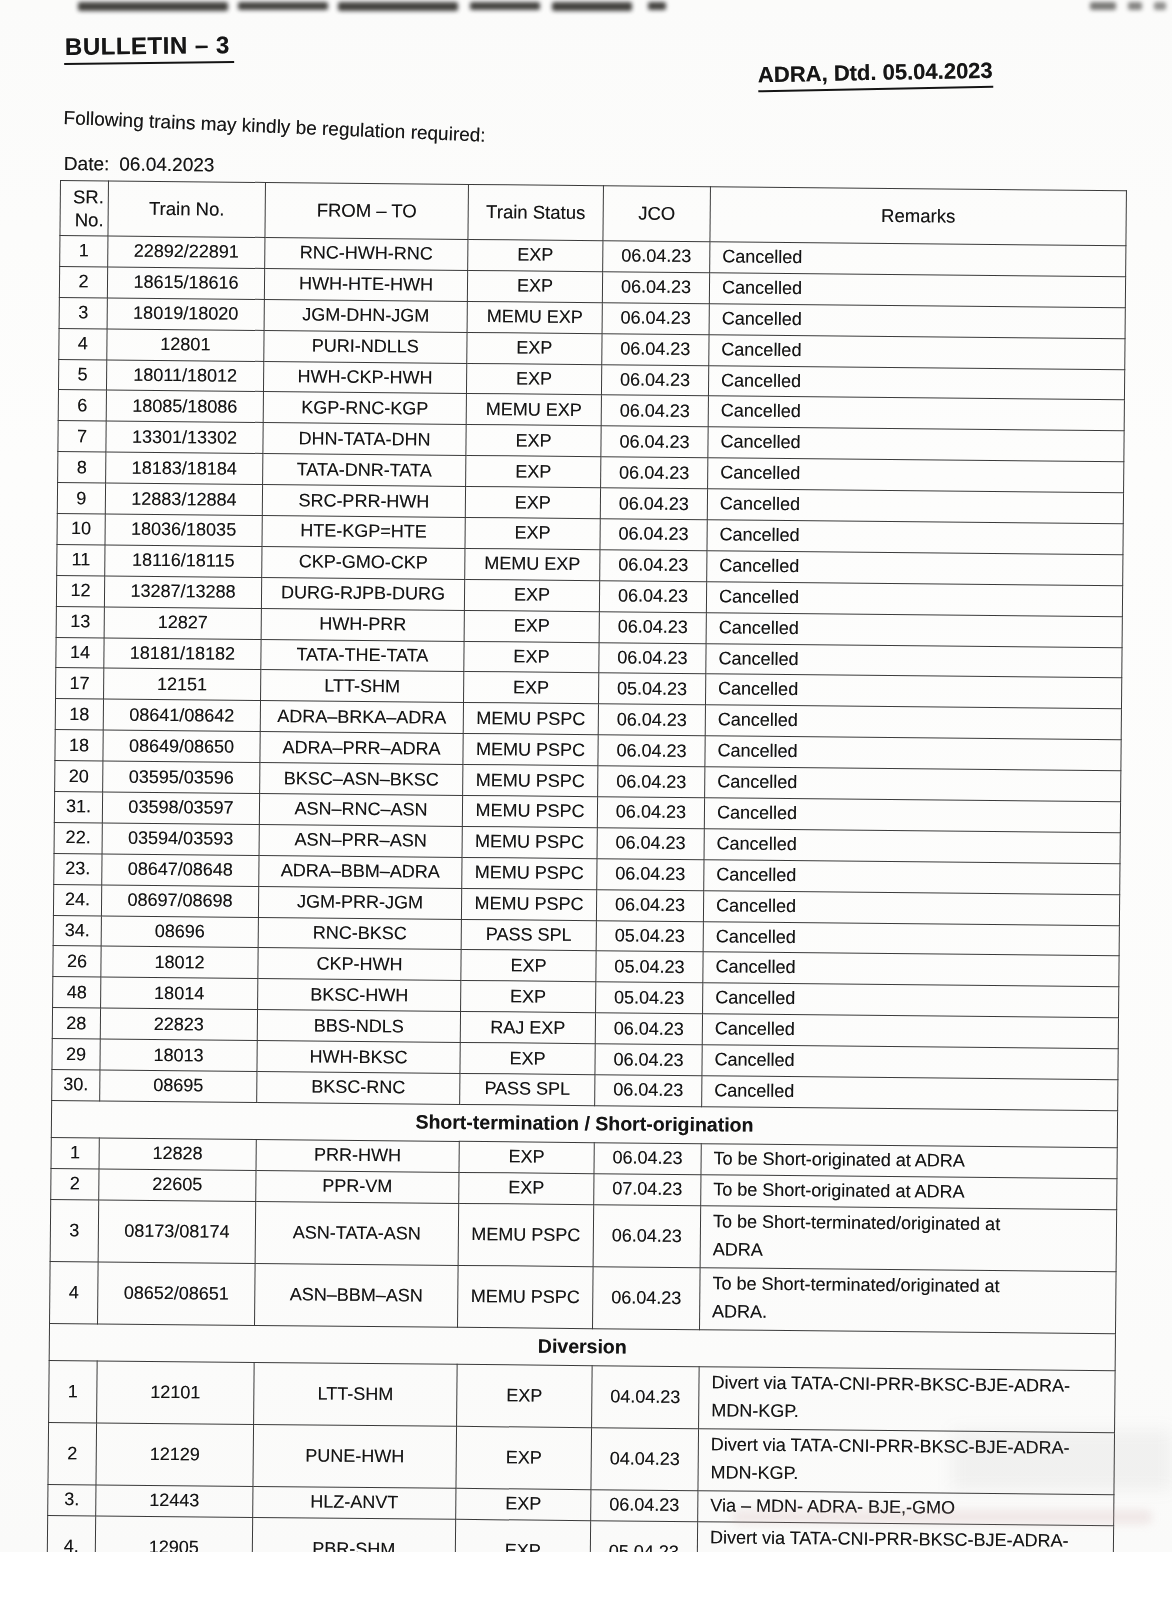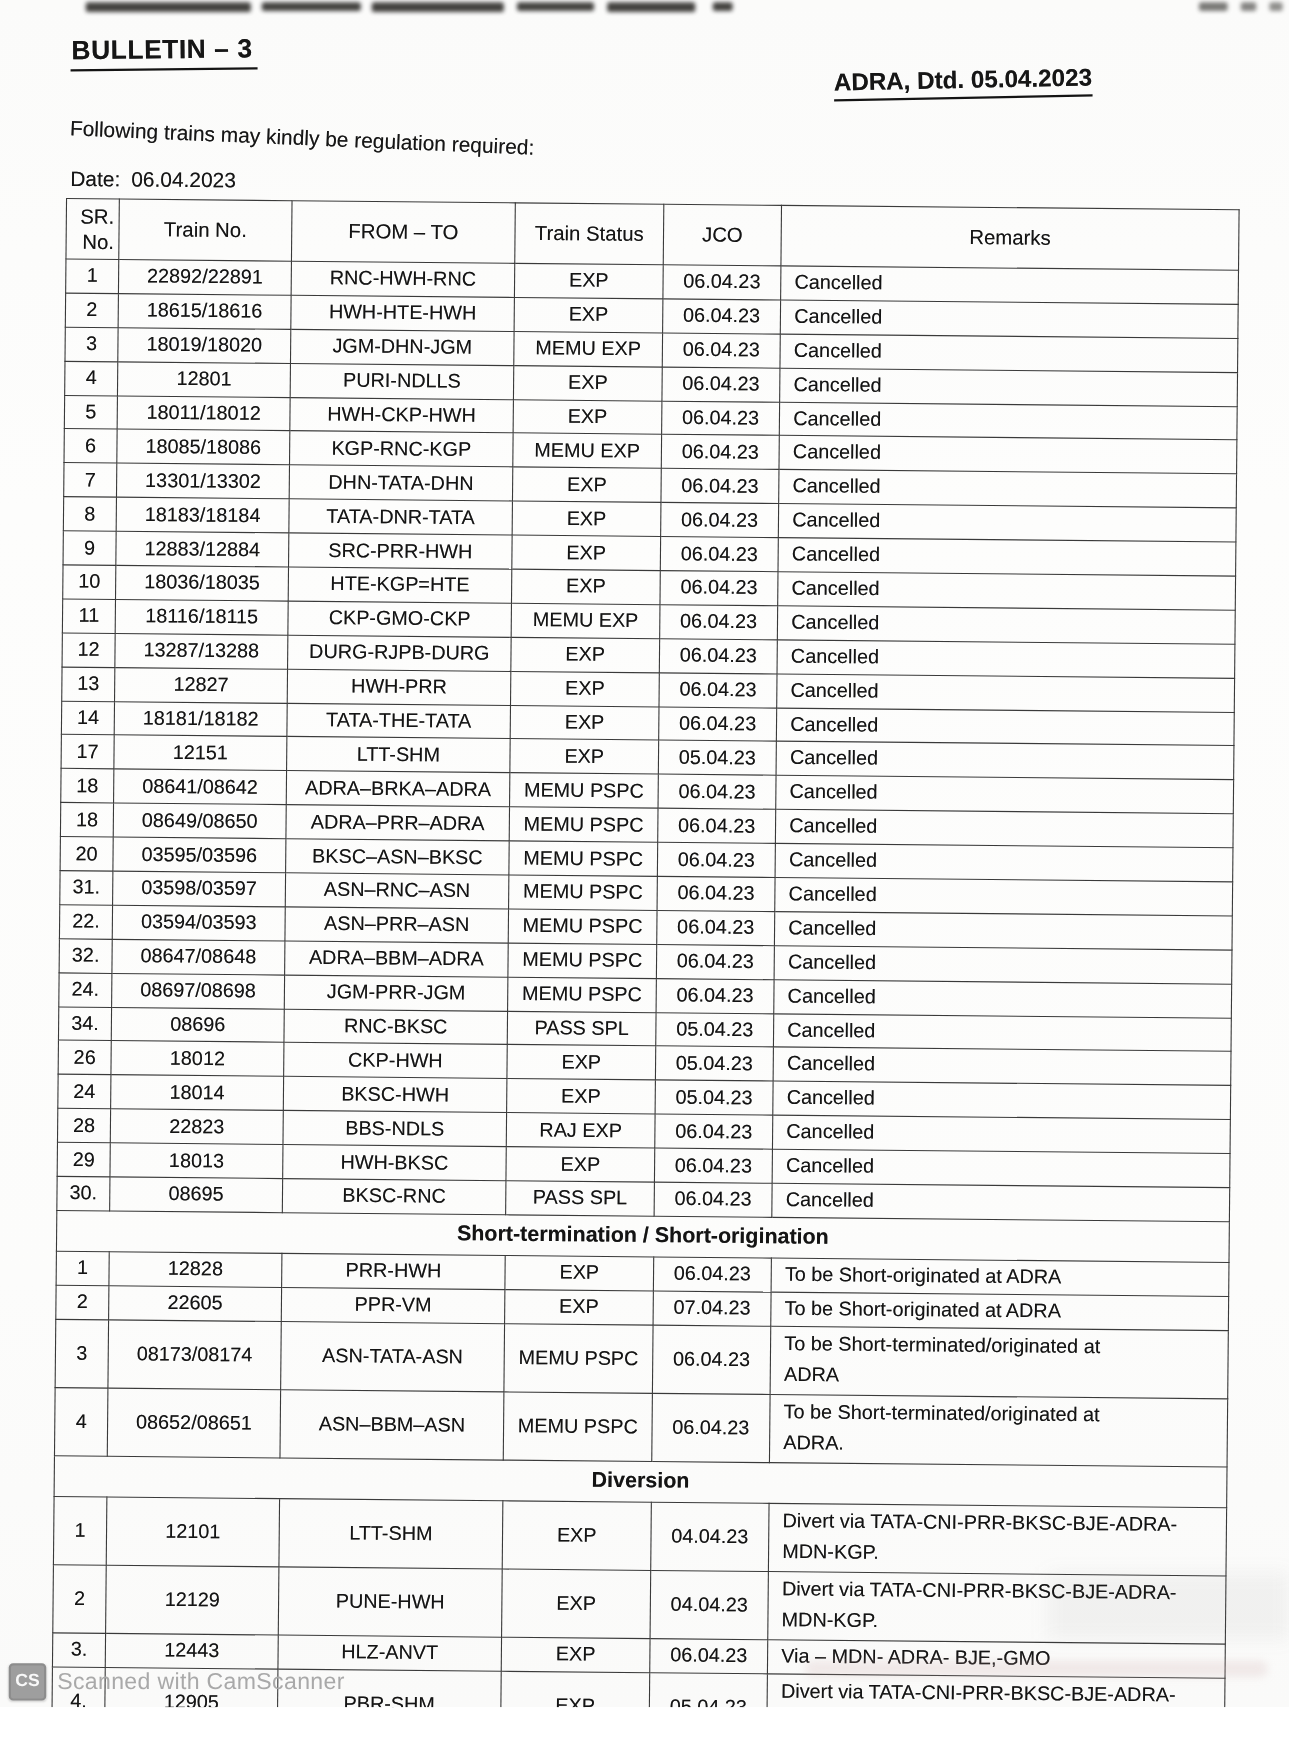--- a/index.html
+++ b/index.html
@@ -275,21 +275,21 @@
           </tr>
           <tr class="r">
             <td>22.</td>
             <td>03594/03593</td>
             <td>ASN–PRR–ASN</td>
             <td>MEMU PSPC</td>
             <td>06.04.23</td>
             <td class="remarks">Cancelled</td>
           </tr>
           <tr class="r">
-            <td>32.</td>
+            <td>23.</td>
             <td>08647/08648</td>
             <td>ADRA–BBM–ADRA</td>
             <td>MEMU PSPC</td>
             <td>06.04.23</td>
             <td class="remarks">Cancelled</td>
           </tr>
           <tr class="r">
             <td>24.</td>
             <td>08697/08698</td>
             <td>JGM-PRR-JGM</td>
@@ -307,21 +307,21 @@
           </tr>
           <tr class="r">
             <td>26</td>
             <td>18012</td>
             <td>CKP-HWH</td>
             <td>EXP</td>
             <td>05.04.23</td>
             <td class="remarks">Cancelled</td>
           </tr>
           <tr class="r">
-            <td>24</td>
+            <td>48</td>
             <td>18014</td>
             <td>BKSC-HWH</td>
             <td>EXP</td>
             <td>05.04.23</td>
             <td class="remarks">Cancelled</td>
           </tr>
           <tr class="r">
             <td>28</td>
             <td>22823</td>
             <td>BBS-NDLS</td>
@@ -419,19 +419,15 @@
             <td>05.04.23</td>
             <td class="remarks">Divert via TATA-CNI-PRR-BKSC-BJE-ADRA-
 MDN-KGP.</td>
           </tr>
         </tbody>
     </table>
 
     <div class="shadow-right"></div>
     <div class="smudge"></div>
 
-    <div class="footer">
-      <span class="cs-badge">CS</span>
-      <span class="cs-text">Scanned with CamScanner</span>
-    </div>
 
   </div>
 </div>
 
 </body></html>

